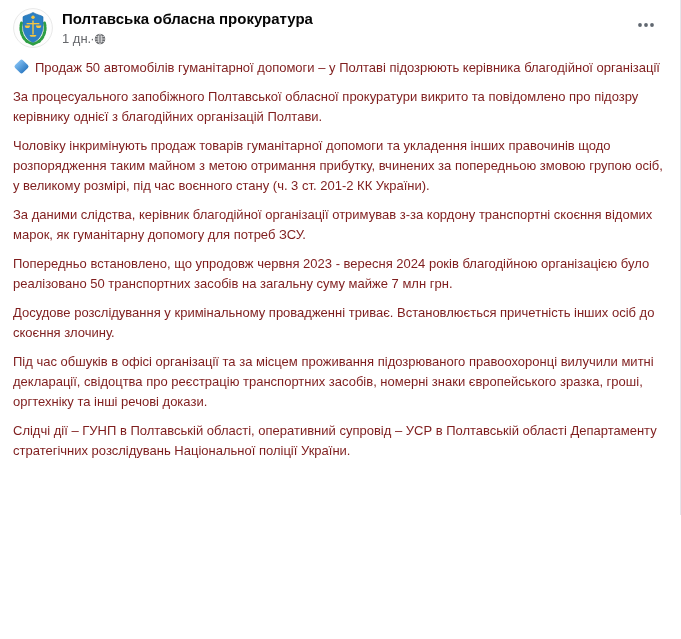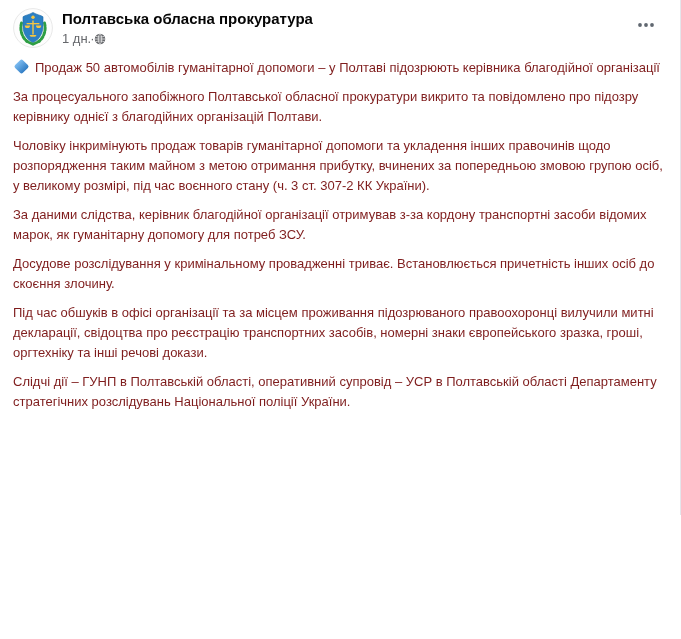--- a/index.html
+++ b/index.html
@@ -73,20 +73,21 @@
           <circle cx="10" cy="10" r="1.9" fill="#606770"></circle>
           <circle cx="16" cy="10" r="1.9" fill="#606770"></circle>
         </svg>
       </span>
     </button>
   </div>
 
   <div class="body">
     <p><span class="diamond"></span><span>Продаж 50 автомобілів гуманітарної допомоги – у Полтаві підозрюють керівника благодійної організації</span></p>
     <p>За процесуального запобіжного Полтавської обласної прокуратури викрито та повідомлено про підозру керівнику однієї з благодійних організацій Полтави.</p>
-    <p>Чоловіку інкримінують продаж товарів гуманітарної допомоги та укладення інших правочинів щодо розпорядження таким майном з метою отримання прибутку, вчинених за попередньою змовою групою осіб, у великому розмірі, під час воєнного стану (ч. 3 ст. 307-2 КК України).</p>
-    <p>За даними слідства, керівник благодійної організації отримував з-за кордону транспортні засоби відомих марок, як гуманітарну допомогу для потреб ЗСУ.</p>
+    <p>Чоловіку інкримінують продаж товарів гуманітарної допомоги та укладення інших правочинів щодо розпорядження таким майном з метою отримання прибутку, вчинених за попередньою змовою групою осіб, у великому розмірі, під час воєнного стану (ч. 3 ст. 201-2 КК України).</p>
+    <p>За даними слідства, керівник благодійної організації отримував з-за кордону транспортні скоєння відомих марок, як гуманітарну допомогу для потреб ЗСУ.</p>
+    <p>Попередньо встановлено, що упродовж червня 2023 - вересня 2024 років благодійною організацією було реалізовано 50 транспортних засобів на загальну суму майже 7 млн грн.</p>
     <p>Досудове розслідування у кримінальному провадженні триває. Встановлюється причетність інших осіб до скоєння злочину.</p>
     <p>Під час обшуків в офісі організації та за місцем проживання підозрюваного правоохоронці вилучили митні декларації, свідоцтва про реєстрацію транспортних засобів, номерні знаки європейського зразка, гроші, оргтехніку та інші речові докази.</p>
     <p>Слідчі дії – ГУНП в Полтавській області, оперативний супровід – УСР в Полтавській області Департаменту стратегічних розслідувань Національної поліції України.</p>
   </div>
 
 </div>
 
 </body></html>

